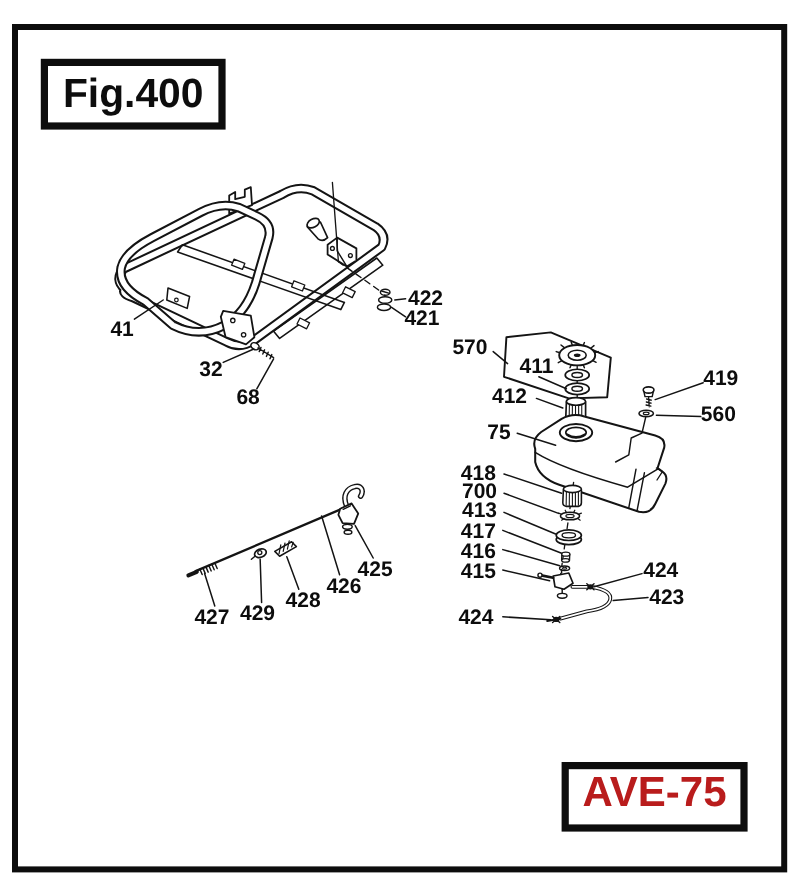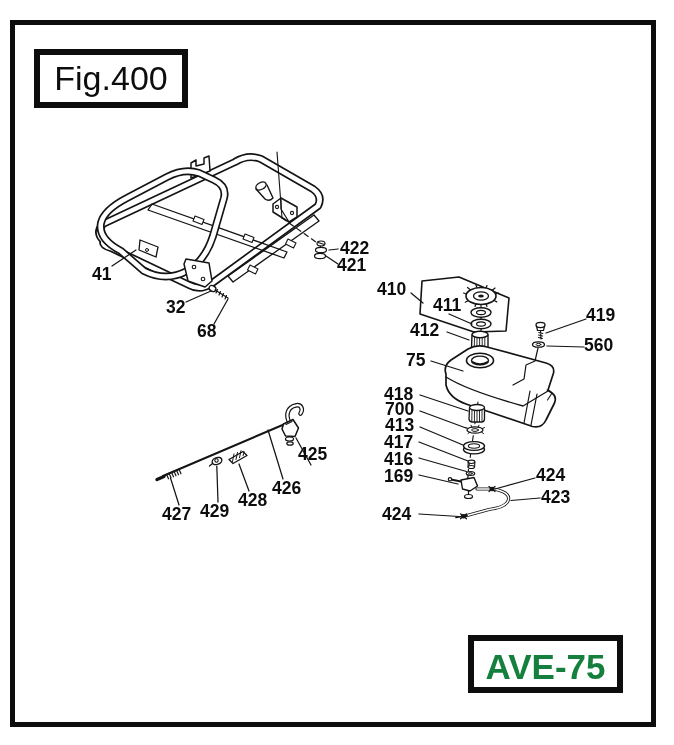--- a/index.html
+++ b/index.html
@@ -1,23 +1,23 @@
 <!DOCTYPE html>
 <html><head>
 <meta charset="utf-8">
 <style>
   html,body{margin:0;padding:0;background:#ffffff;}
   body{width:674px;height:745px;position:relative;font-family:"Liberation Sans",sans-serif;overflow:hidden;}
   .page-border{position:absolute;left:10px;top:20px;width:636px;height:697px;border:5px solid #0d0d0d;background:#ffffff;}
   .fig-box{position:absolute;left:34px;top:49px;width:142px;height:47px;border:6px solid #0d0d0d;
-           display:flex;align-items:center;justify-content:center;font-weight:normal;font-size:34px;
+           display:flex;align-items:center;justify-content:center;font-weight:bold;font-size:34px;
            color:#0d0d0d;letter-spacing:0px;background:#ffffff;z-index:5;}
   .model-box{position:absolute;left:468px;top:635px;width:143px;height:46px;border:6px solid #0d0d0d;
-           display:flex;align-items:flex-end;justify-content:center;font-weight:bold;font-size:35px;
-           color:#15803d;background:#ffffff;z-index:5;}
+           display:flex;align-items:flex-start;justify-content:center;font-weight:bold;font-size:35px;
+           color:#b91c1c;background:#ffffff;z-index:5;}
   .diagram-svg{position:absolute;left:0;top:0;z-index:2;}
   .part-label{position:absolute;font-weight:bold;font-size:17.5px;line-height:1;color:#0d0d0d;z-index:4;white-space:nowrap;}
 </style>
 </head>
 <body>
 
 <div class="page-border"></div>
 
 <div class="fig-box">
   <span>Fig.400</span>
@@ -197,33 +197,33 @@
       <path d="M218,502 L216.8,466"></path>
       <path d="M179,505 L170.5,478"></path>
     </g>
   </g>
 </svg>
 
 <div class="part-label" style="left:92px;top:266px">41</div>
 <div class="part-label" style="left:197px;top:323px">68</div>
 <div class="part-label" style="left:166px;top:299px">32</div>
 <div class="part-label" style="left:406px;top:352px">75</div>
-<div class="part-label" style="left:377px;top:281px">410</div>
+<div class="part-label" style="left:377px;top:281px">570</div>
 <div class="part-label" style="left:433px;top:297px">411</div>
 <div class="part-label" style="left:410px;top:322px">412</div>
 <div class="part-label" style="left:385px;top:417px">413</div>
 <div class="part-label" style="left:385px;top:401px">700</div>
-<div class="part-label" style="left:384px;top:468px">169</div>
+<div class="part-label" style="left:384px;top:468px">415</div>
 <div class="part-label" style="left:384px;top:451px">416</div>
 <div class="part-label" style="left:384px;top:434px">417</div>
 <div class="part-label" style="left:384px;top:386px">418</div>
 <div class="part-label" style="left:586px;top:307px">419</div>
 <div class="part-label" style="left:584px;top:337px">560</div>
 <div class="part-label" style="left:337px;top:257px">421</div>
 <div class="part-label" style="left:340px;top:240px">422</div>
 <div class="part-label" style="left:541px;top:489px">423</div>
 <div class="part-label" style="left:536px;top:467px">424</div>
 <div class="part-label" style="left:382px;top:506px">424</div>
-<div class="part-label" style="left:298px;top:446px">425</div>
+<div class="part-label" style="left:298px;top:466px">425</div>
 <div class="part-label" style="left:272px;top:480px">426</div>
 <div class="part-label" style="left:162px;top:506px">427</div>
 <div class="part-label" style="left:238px;top:492px">428</div>
 <div class="part-label" style="left:200px;top:503px">429</div>
 
 </body></html>

